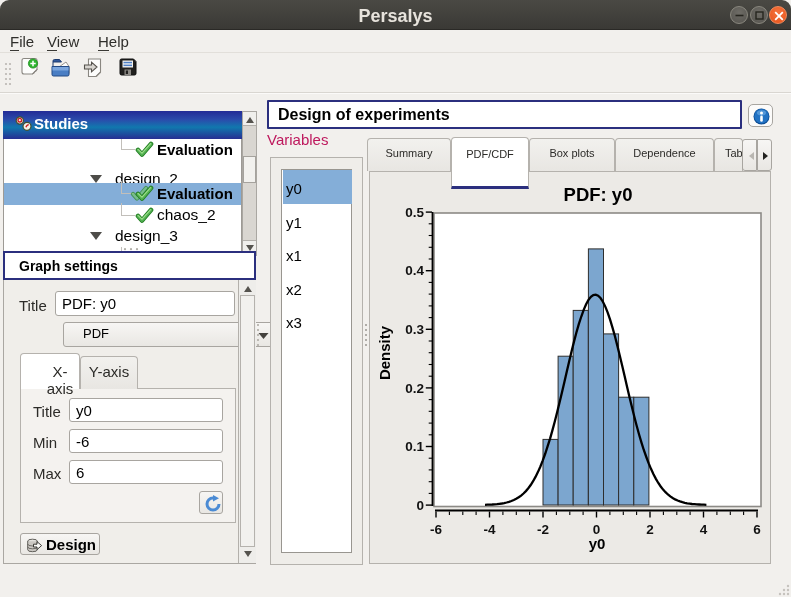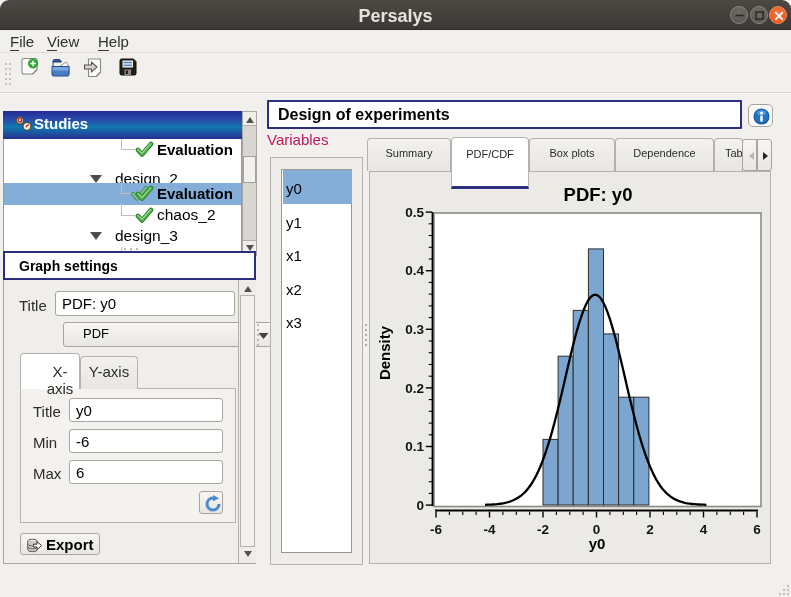--- a/index.html
+++ b/index.html
@@ -213,21 +213,21 @@
         <path d="M9 0 l6 3.2 l-6 3.2 z" fill="#4b8bd4"></path>
       </svg>
   </div>
   <div class="btnface abs" style="left:16px;top:253px;width:80px;height:22px;">
     <svg class="abs" style="left:6px;top:4px;" width="15" height="15" viewBox="0 0 15 15">
       <ellipse cx="5.5" cy="3.2" rx="4.8" ry="2" fill="#e3e1dd" stroke="#55534e" stroke-width="0.9"></ellipse>
       <path d="M0.7 3.2 v8.5 a4.8 2 0 0 0 9.6 0 v-8.5" fill="#cbc8c3" stroke="#55534e" stroke-width="0.9"></path>
       <path d="M0.7 6 a4.8 2 0 0 0 9.6 0 M0.7 8.8 a4.8 2 0 0 0 9.6 0" fill="none" stroke="#55534e" stroke-width="0.8"></path>
       <path d="M6.5 6.2 h3.5 v-2.6 l4.6 4 l-4.6 4 v-2.6 h-3.5 z" fill="#fbfaf8" stroke="#3b3a36" stroke-width="1"></path>
     </svg>
-    <b class="abs" style="left:25px;top:2px;font-size:15px;">Export</b>
+    <b class="abs" style="left:25px;top:2px;font-size:15px;">Design</b>
   </div>
   <div class="abs" style="left:234px;top:0px;width:18px;height:283px;background:#eeedea;border-left:1px solid #b3b0ab;">
     <svg class="abs" style="left:4px;top:5px;" width="10" height="8">
         <path d="M1 7 L5 1 L9 7 z" fill="#55534e"></path>
       </svg>
     <div class="abs" style="left:1px;top:15px;width:15px;height:252px;background:#f2f1ee;border:1px solid #b5b2ad;"></div>
     <svg class="abs" style="left:4px;top:270px;" width="10" height="8">
         <path d="M1 1 L5 7 L9 1 z" fill="#55534e"></path>
       </svg>
   </div>

